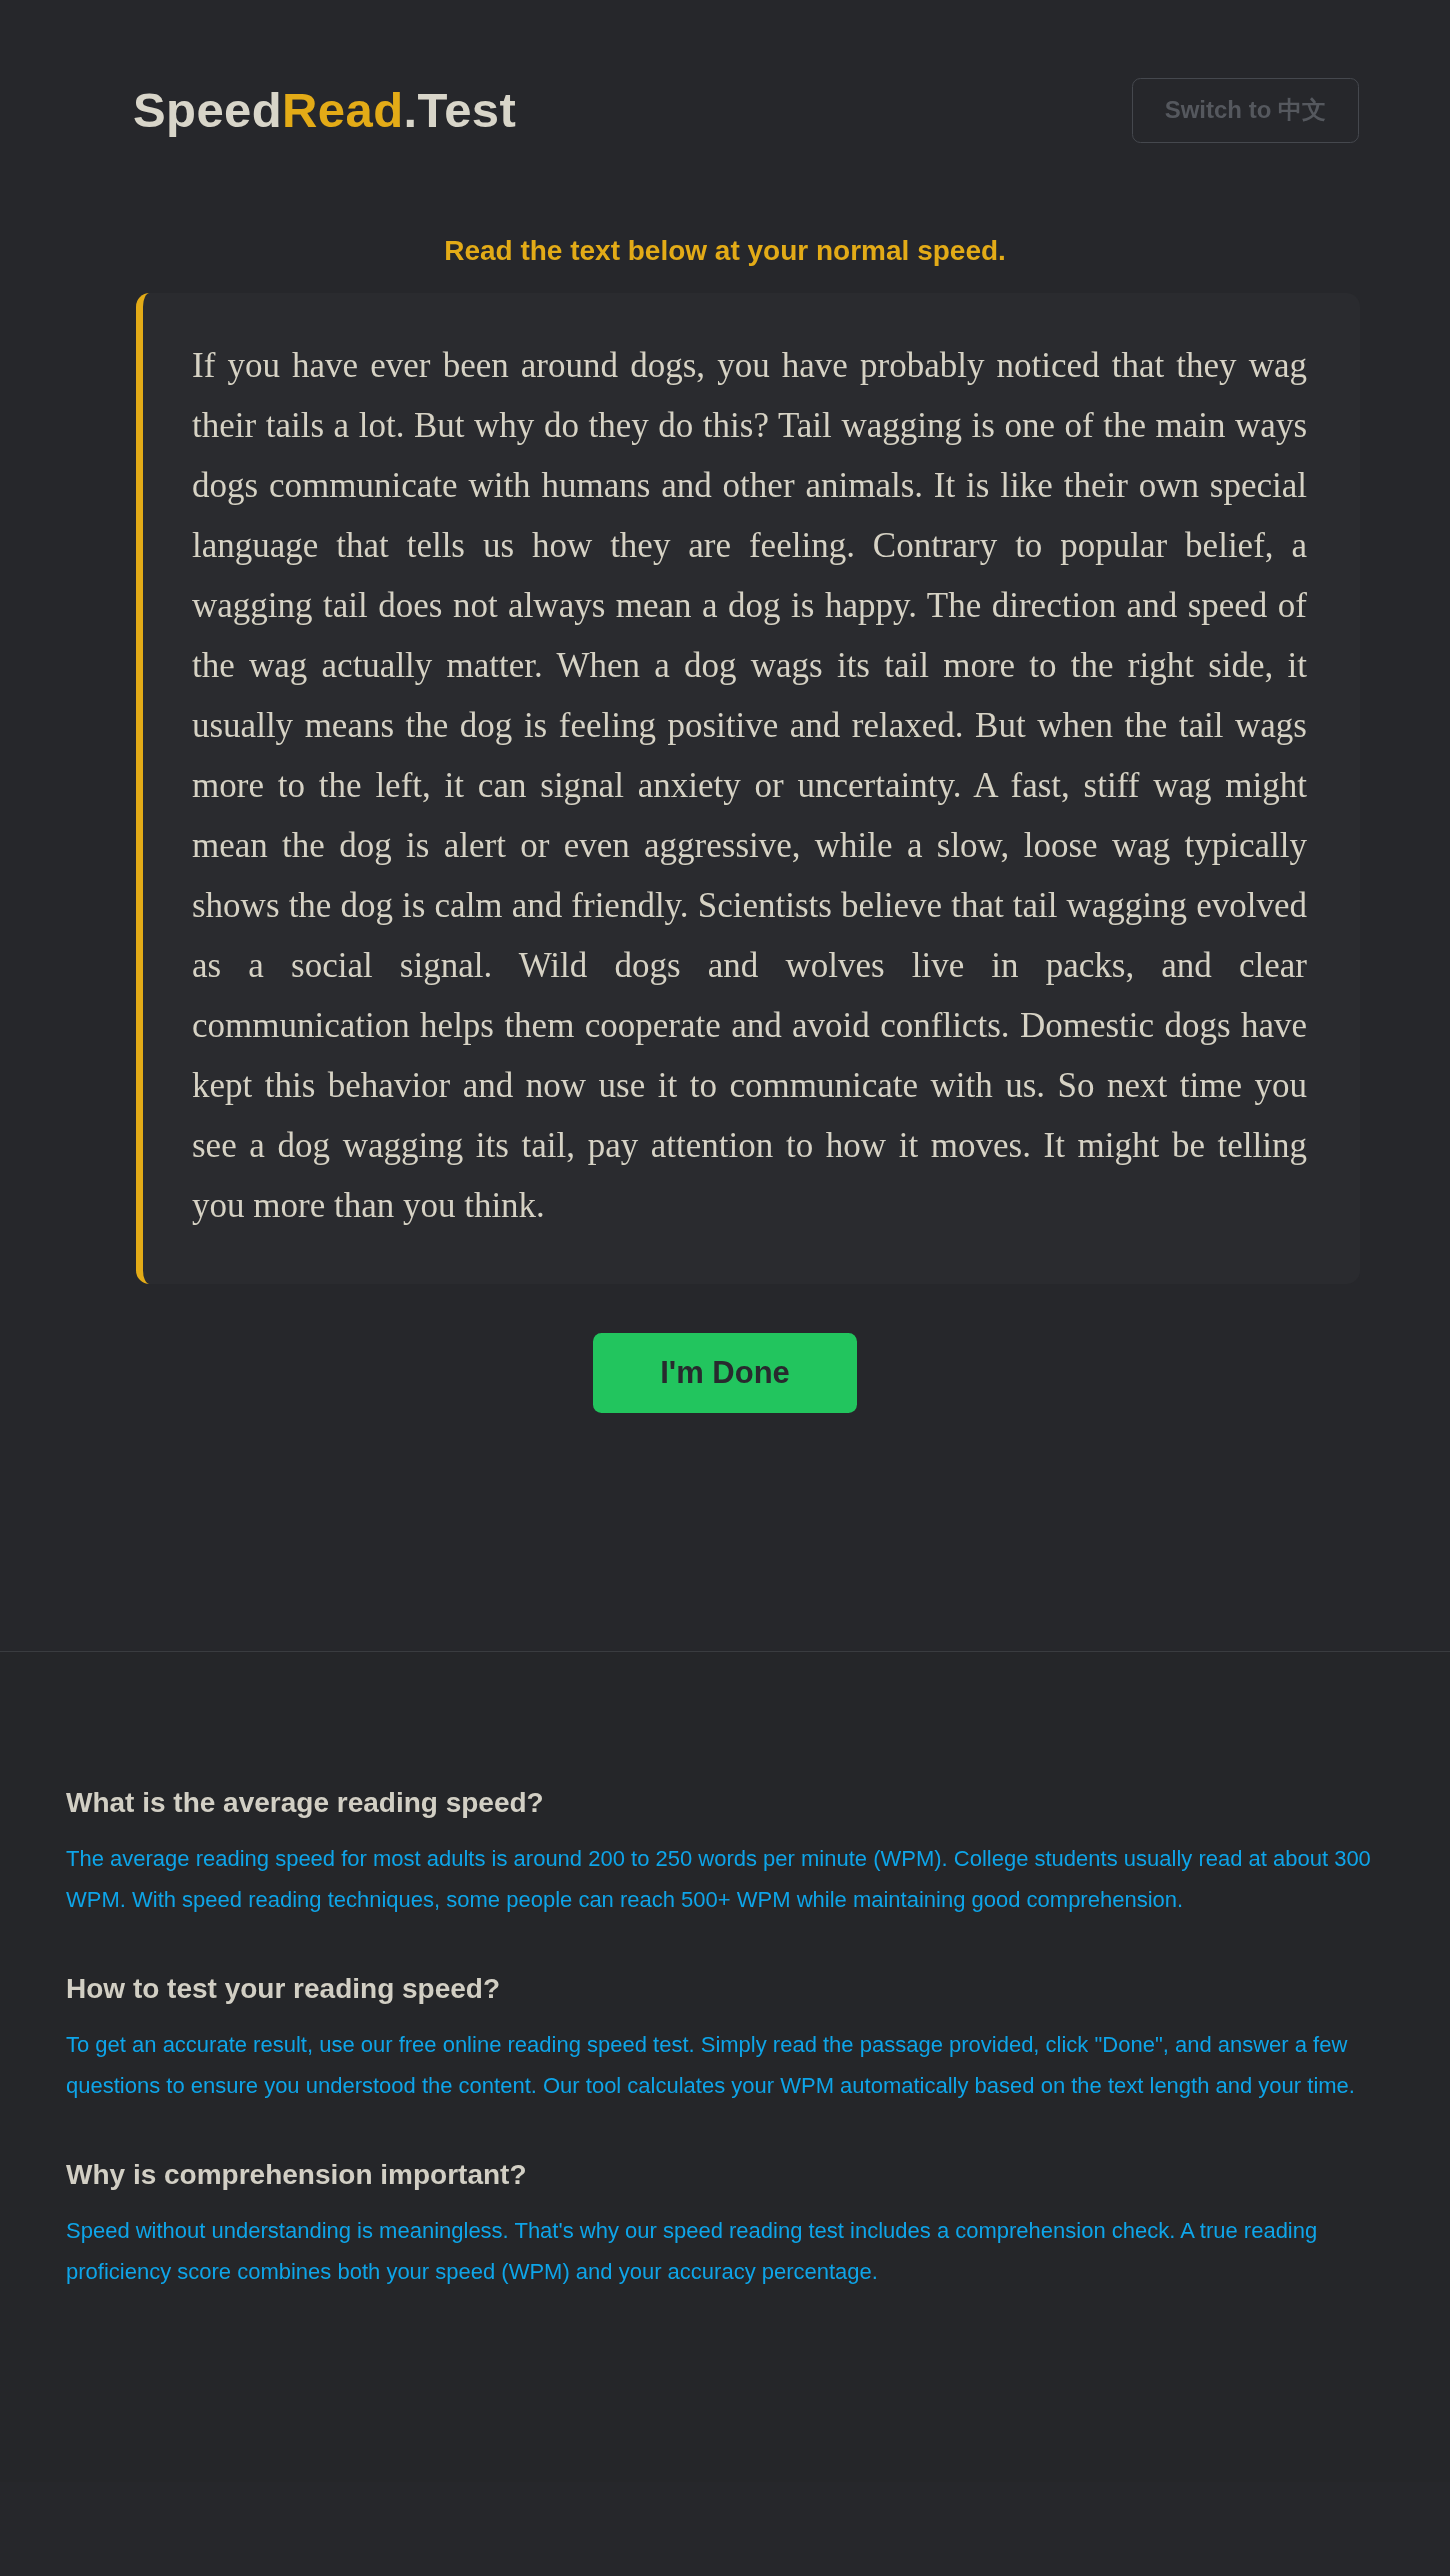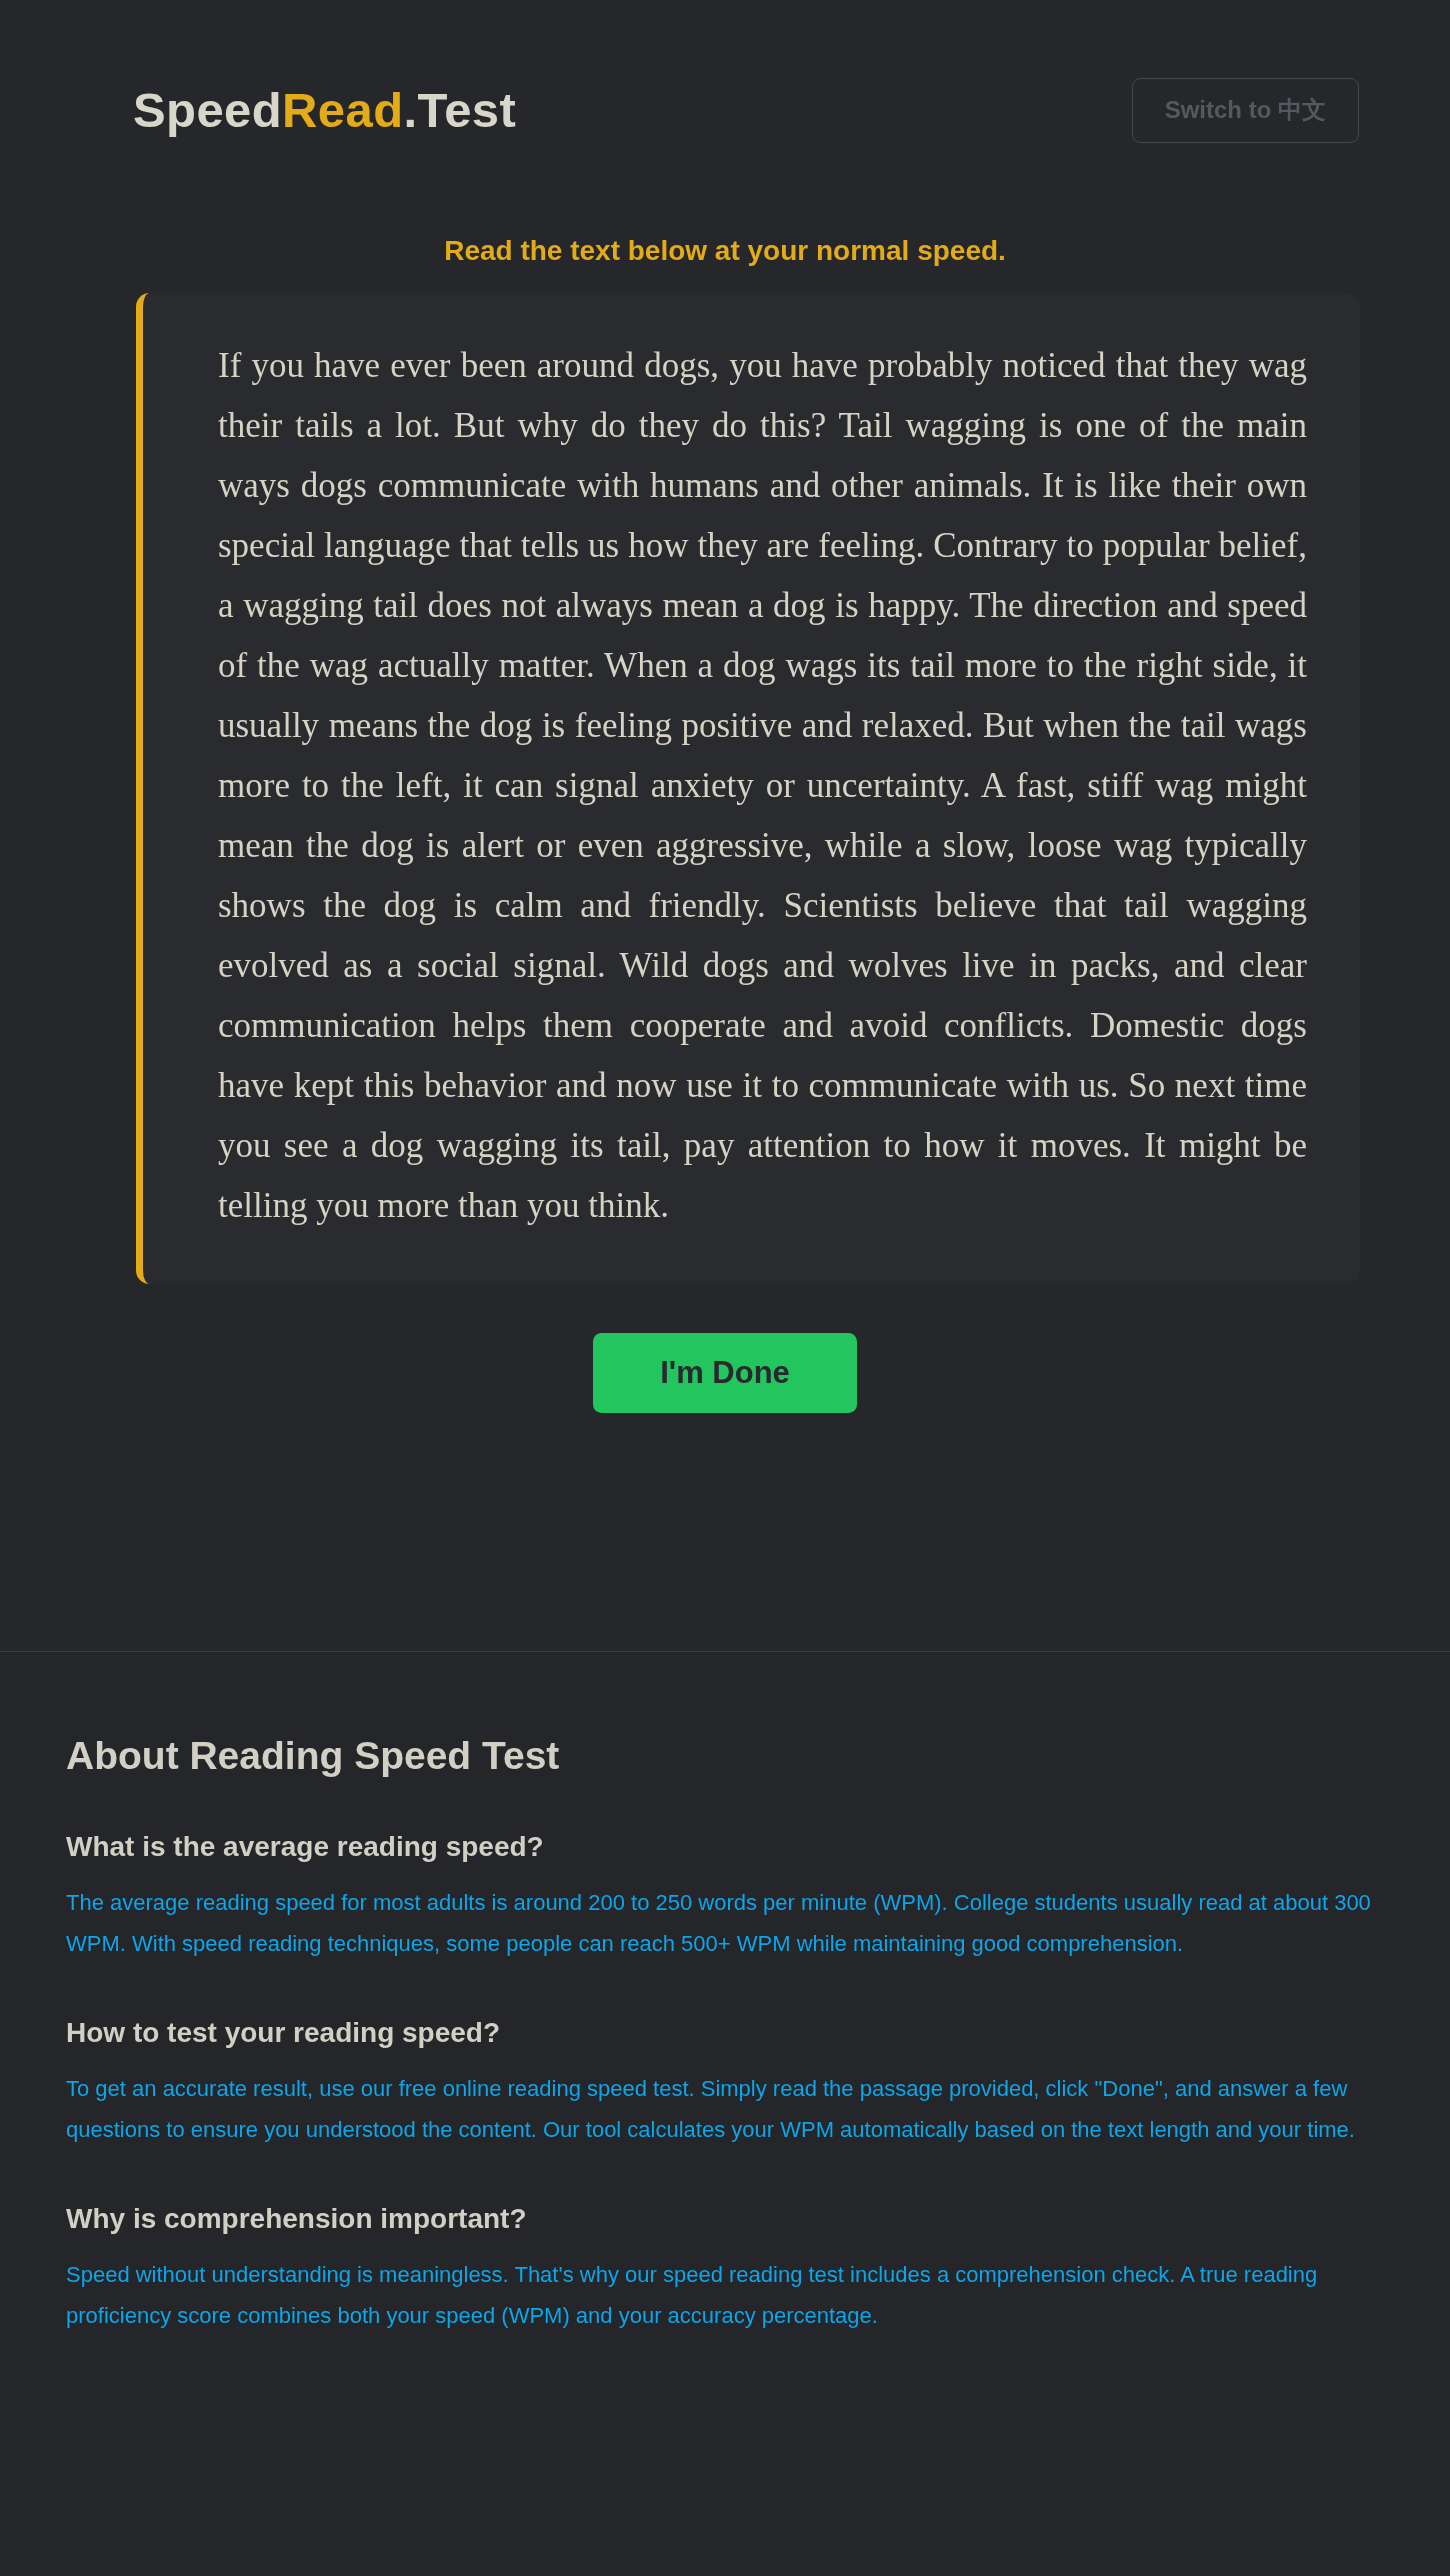--- a/index.html
+++ b/index.html
@@ -51,21 +51,21 @@
   }
 
   
   .passage-card {
     box-sizing: border-box;
     width: 1224px;
     margin: 26px 90px 0 136px;
     background: #2a2b2f;
     border-left: 7.7px solid #e3ab17;
     border-radius: 13.6px;
-    padding: 43px 53px 48px 75px;
+    padding: 43px 53px 48px 49px;
   }
   .passage {
     margin: 0;
     font-family: "Liberation Serif", serif;
     font-size: 35px;
     line-height: 60px;
     text-align: justify;
     color: #d6d2c4;
   }
 
@@ -130,21 +130,20 @@
     <p class="instruction">Read the text below at your normal speed.</p>
 
     <div class="passage-card">
       <p class="passage">If you have ever been around dogs, you have probably noticed that they wag their tails a lot. But why do they do this? Tail wagging is one of the main ways dogs communicate with humans and other animals. It is like their own special language that tells us how they are feeling. Contrary to popular belief, a wagging tail does not always mean a dog is happy. The direction and speed of the wag actually matter. When a dog wags its tail more to the right side, it usually means the dog is feeling positive and relaxed. But when the tail wags more to the left, it can signal anxiety or uncertainty. A fast, stiff wag might mean the dog is alert or even aggressive, while a slow, loose wag typically shows the dog is calm and friendly. Scientists believe that tail wagging evolved as a social signal. Wild dogs and wolves live in packs, and clear communication helps them cooperate and avoid conflicts. Domestic dogs have kept this behavior and now use it to communicate with us. So next time you see a dog wagging its tail, pay attention to how it moves. It might be telling you more than you think.</p>
     </div>
 
     <button class="done-btn">I'm Done</button>
   </main>
 
   <section class="about">
-    <h2 class="about-title">About Reading Speed Test</h2>
 
     <div>
       <h3 class="qa-heading">What is the average reading speed?</h3>
       <p class="qa-body">The average reading speed for most adults is around 200 to 250 words per minute (WPM). College students usually read at about 300 WPM. With speed reading techniques, some people can reach 500+ WPM while maintaining good comprehension.</p>
     </div>
 
     <div>
       <h3 class="qa-heading">How to test your reading speed?</h3>
       <p class="qa-body">To get an accurate result, use our free online reading speed test. Simply read the passage provided, click "Done", and answer a few questions to ensure you understood the content. Our tool calculates your WPM automatically based on the text length and your time.</p>
     </div>

